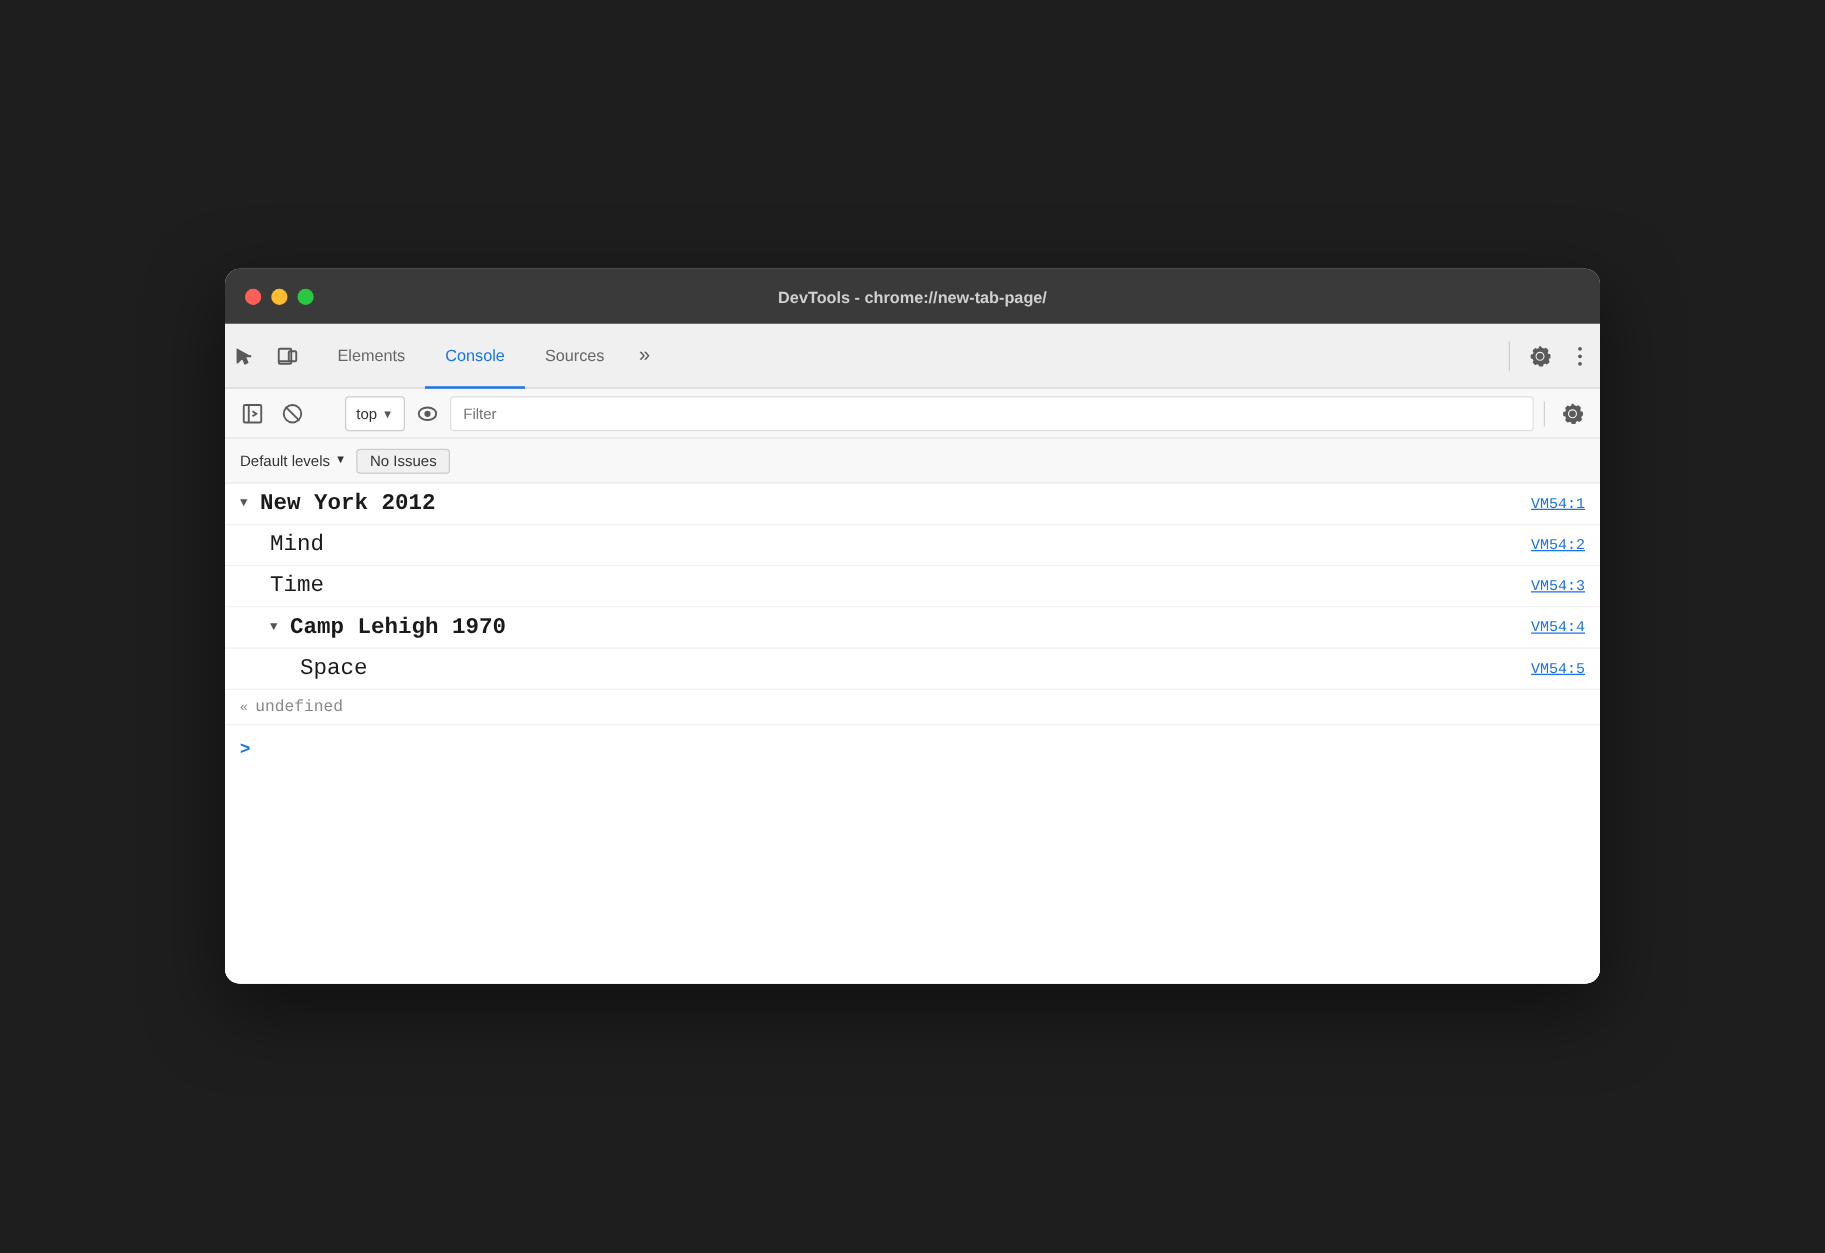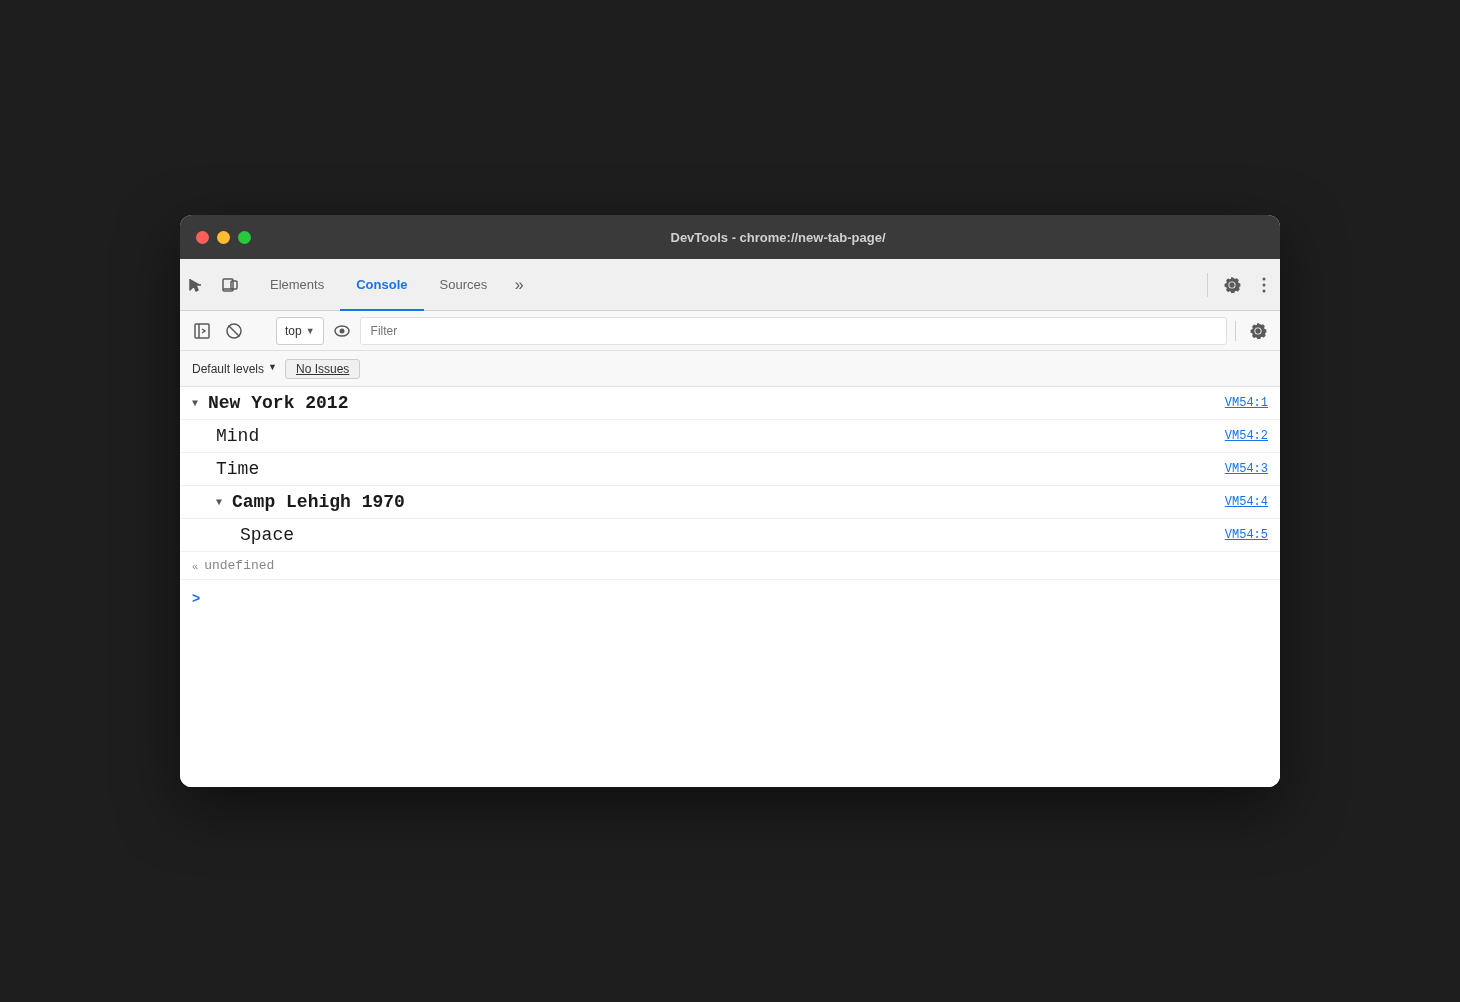--- a/index.html
+++ b/index.html
@@ -48,21 +48,20 @@
     .traffic-light.maximize { background: #28c840; }
 
     .titlebar-title {
       position: absolute;
       left: 50%;
       transform: translateX(-50%);
       color: #d0d0d0;
       font-size: 13px;
       font-weight: 600;
       white-space: nowrap;
-      margin-left: 48px;
     }
 
     .devtools-body {
       background: #ffffff;
     }
 
     
     .tabs-row {
       display: flex;
       align-items: center;
@@ -100,21 +99,21 @@
       align-items: center;
       font-size: 13px;
       color: #666;
       cursor: pointer;
       position: relative;
       white-space: nowrap;
     }
 
     .tab-item.active {
       color: #1a73e8;
-      font-weight: 700;
+      font-weight: 400;
     }
 
     .tab-item.active::after {
       content: '';
       position: absolute;
       bottom: 0;
       left: 0;
       right: 0;
       height: 2px;
       background: #1a73e8;
@@ -210,21 +209,20 @@
     }
 
     .no-issues-btn {
       border: 1px solid #ccc;
       border-radius: 3px;
       padding: 2px 10px;
       font-size: 12px;
       color: #333;
       background: #f0f0f0;
       cursor: pointer;
-      text-decoration: underline;
     }
 
     
     .console-output {
       background: #ffffff;
       min-height: 400px;
     }
 
     .console-row {
       display: flex;

